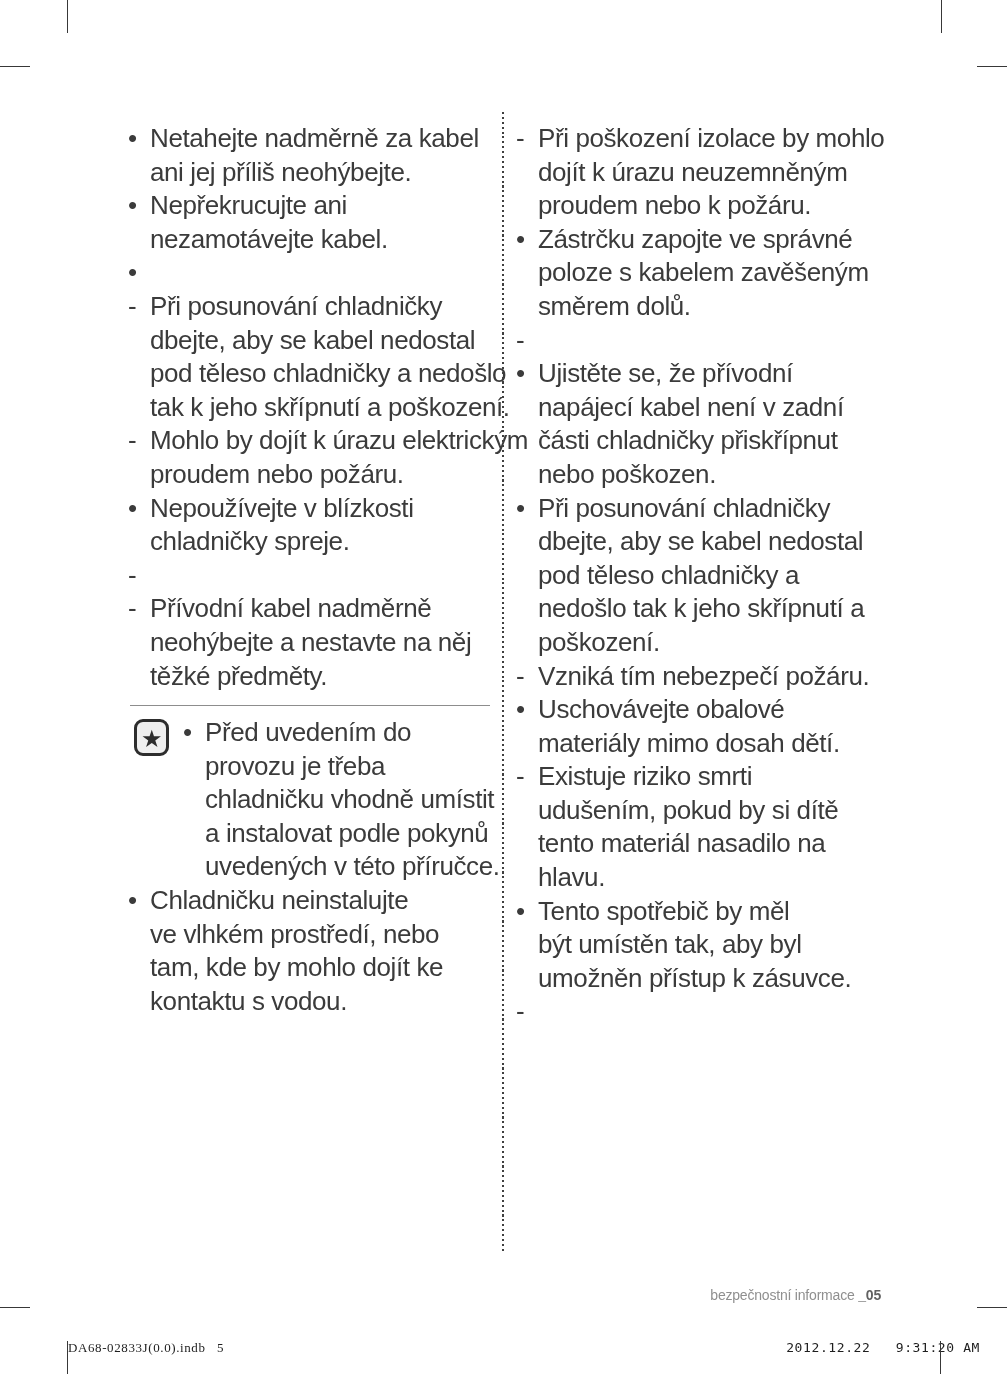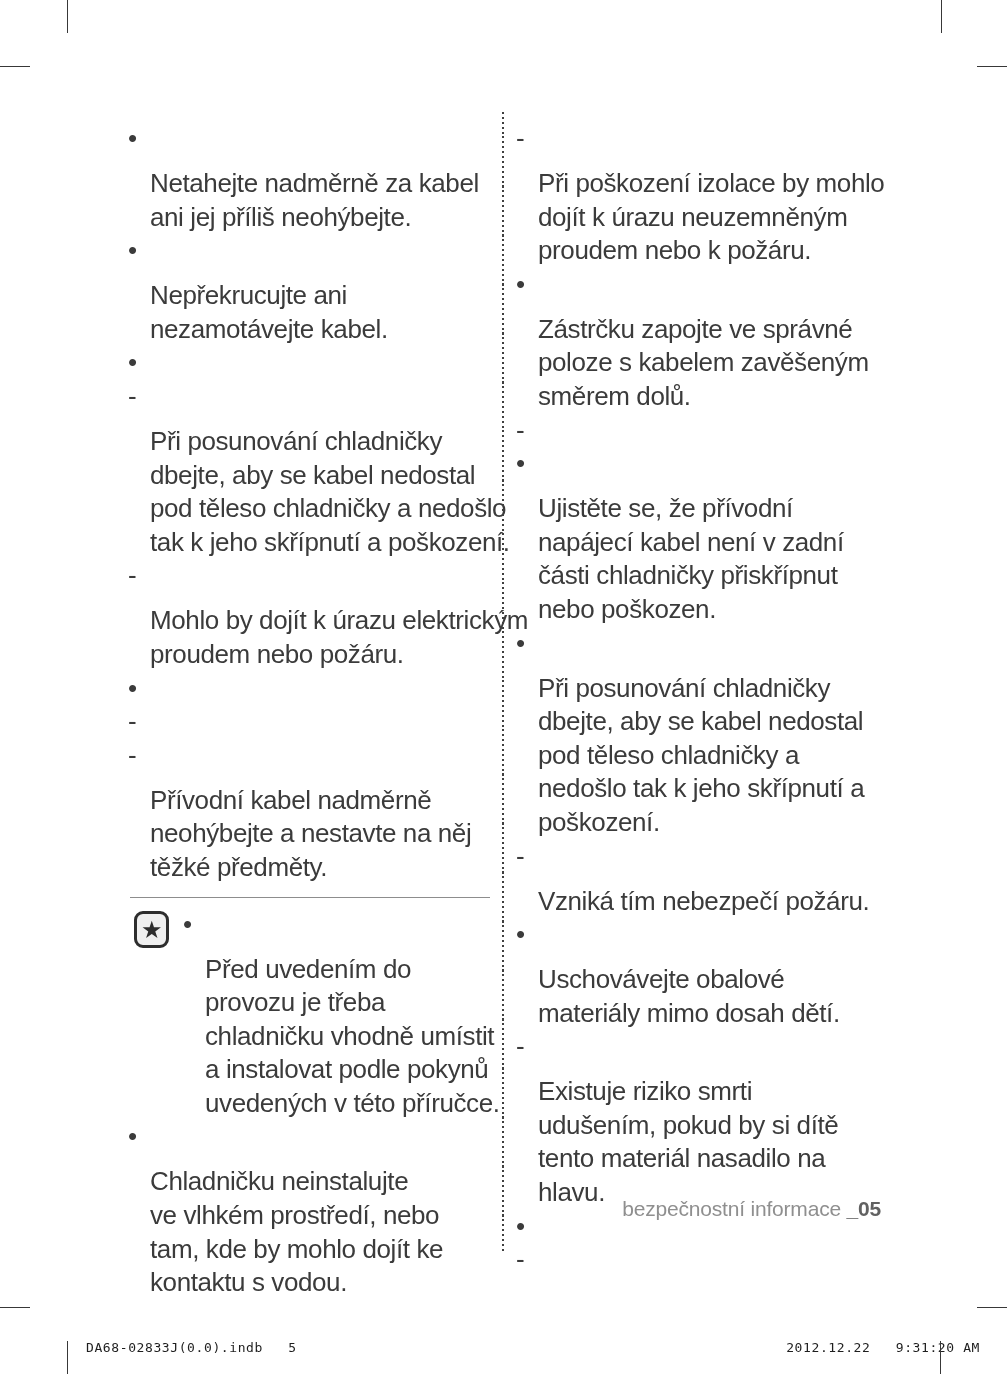--- a/index.html
+++ b/index.html
@@ -23,21 +23,21 @@
   .col-left{left:128px;width:372px;}
   .col-right{left:516px;width:378px;}
 
   .divider{
     position:absolute;left:502px;top:112px;width:2px;height:1142px;
     background:repeating-linear-gradient(to bottom,#3f3f3f 0px,#3f3f3f 2px,transparent 2px,transparent 4.9px);
   }
 
   .li{display:flex;align-items:flex-start;}
   .marker{flex:0 0 22px;white-space:pre;}
-  .txt{white-space:pre;margin-top:45px;}
+  .txt{white-space:pre;}
 
   .rule{
     border:none;height:1px;background:#8d8d8d;
     margin:12px 0 10px 2px;width:360px;
   }
 
   .note{display:flex;align-items:flex-start;}
   .star-badge{
     flex:0 0 auto;
     width:29px;height:31px;
@@ -48,34 +48,34 @@
   }
   .star-glyph{
     font-family:"DejaVu Sans", sans-serif;
     font-size:24px;line-height:1;color:#2d2d2d;
     position:relative;top:1px;
   }
   .note .li{flex:1 1 auto;}
 
   
   .page-footer{
-    position:absolute;top:1197px;right:126px;
-    font-size:21px;letter-spacing:-0.2px;
+    position:absolute;top:1287px;right:126px;
+    font-size:14px;letter-spacing:-0.2px;
     color:#8f8f8f;white-space:pre;
   }
   .page-footer .pagenum{font-weight:700;color:#616161;}
 
   
   .print-footer{
     position:absolute;top:1340px;
     font-family:"DejaVu Sans Mono", monospace;
     font-size:13px;color:#1e1e1e;
     letter-spacing:0.6px;white-space:pre;
   }
-  .pf-left{left:86px;}
+  .pf-left{left:68px;font-family:Liberation Serif, serif;}
   .pf-right{right:27px;}
 </style>
 </head>
 <body>
 
 <div class="page">
 
   <div class="crop v" style="left:67px;top:0;"></div>
   <div class="crop h" style="left:0;top:66px;"></div>
   <div class="crop v" style="left:941px;top:0;"></div>
@@ -107,20 +107,22 @@
 pod těleso chladničky a nedošlo
 tak k jeho skřípnutí a poškození.</span>
         </div>
         <div class="li">
           <span class="marker">-</span>
           <span class="txt">Mohlo by dojít k úrazu elektrickým
 proudem nebo požáru.</span>
         </div>
         <div class="li">
           <span class="marker">•</span>
+          <span class="txt">Nepoužívejte v blízkosti
+chladničky spreje.</span>
         </div>
         <div class="li">
           <span class="marker">-</span>
         </div>
         <div class="li">
           <span class="marker">-</span>
           <span class="txt">Přívodní kabel nadměrně
 neohýbejte a nestavte na něj
 těžké předměty.</span>
         </div>
@@ -198,20 +200,23 @@
         </div>
         <div class="li">
           <span class="marker">-</span>
           <span class="txt">Existuje riziko smrti
 udušením, pokud by si dítě
 tento materiál nasadilo na
 hlavu.</span>
         </div>
         <div class="li">
           <span class="marker">•</span>
+          <span class="txt">Tento spotřebič by měl
+být umístěn tak, aby byl
+umožněn přístup k zásuvce.</span>
         </div>
         <div class="li">
           <span class="marker">-</span>
         </div>
       </div>
   </div>
 
   <div class="page-footer"><span>bezpečnostní informace </span><span class="pagenum">_05</span></div>
 
   <div class="print-footer pf-left">DA68-02833J(0.0).indb   5</div>

